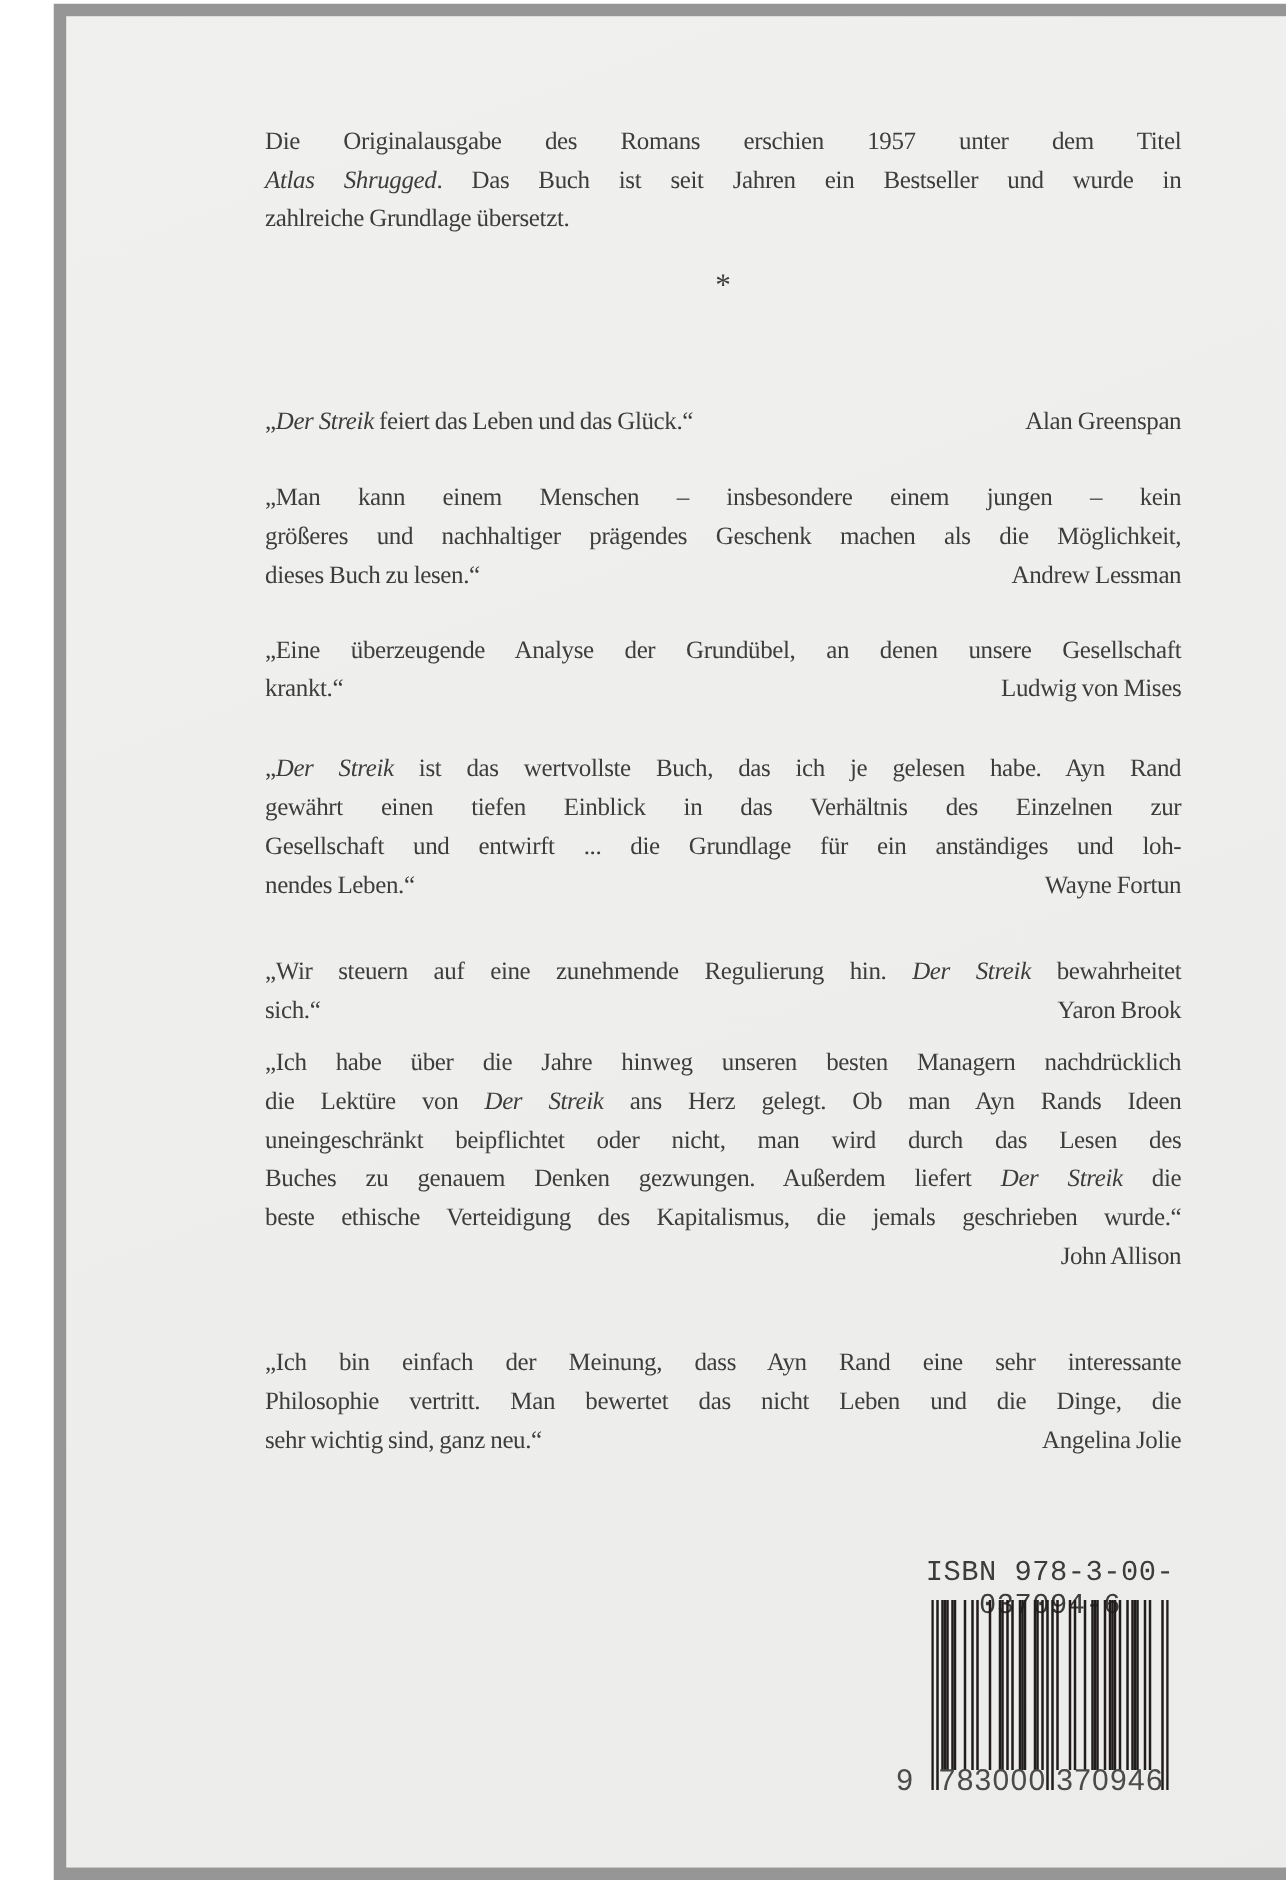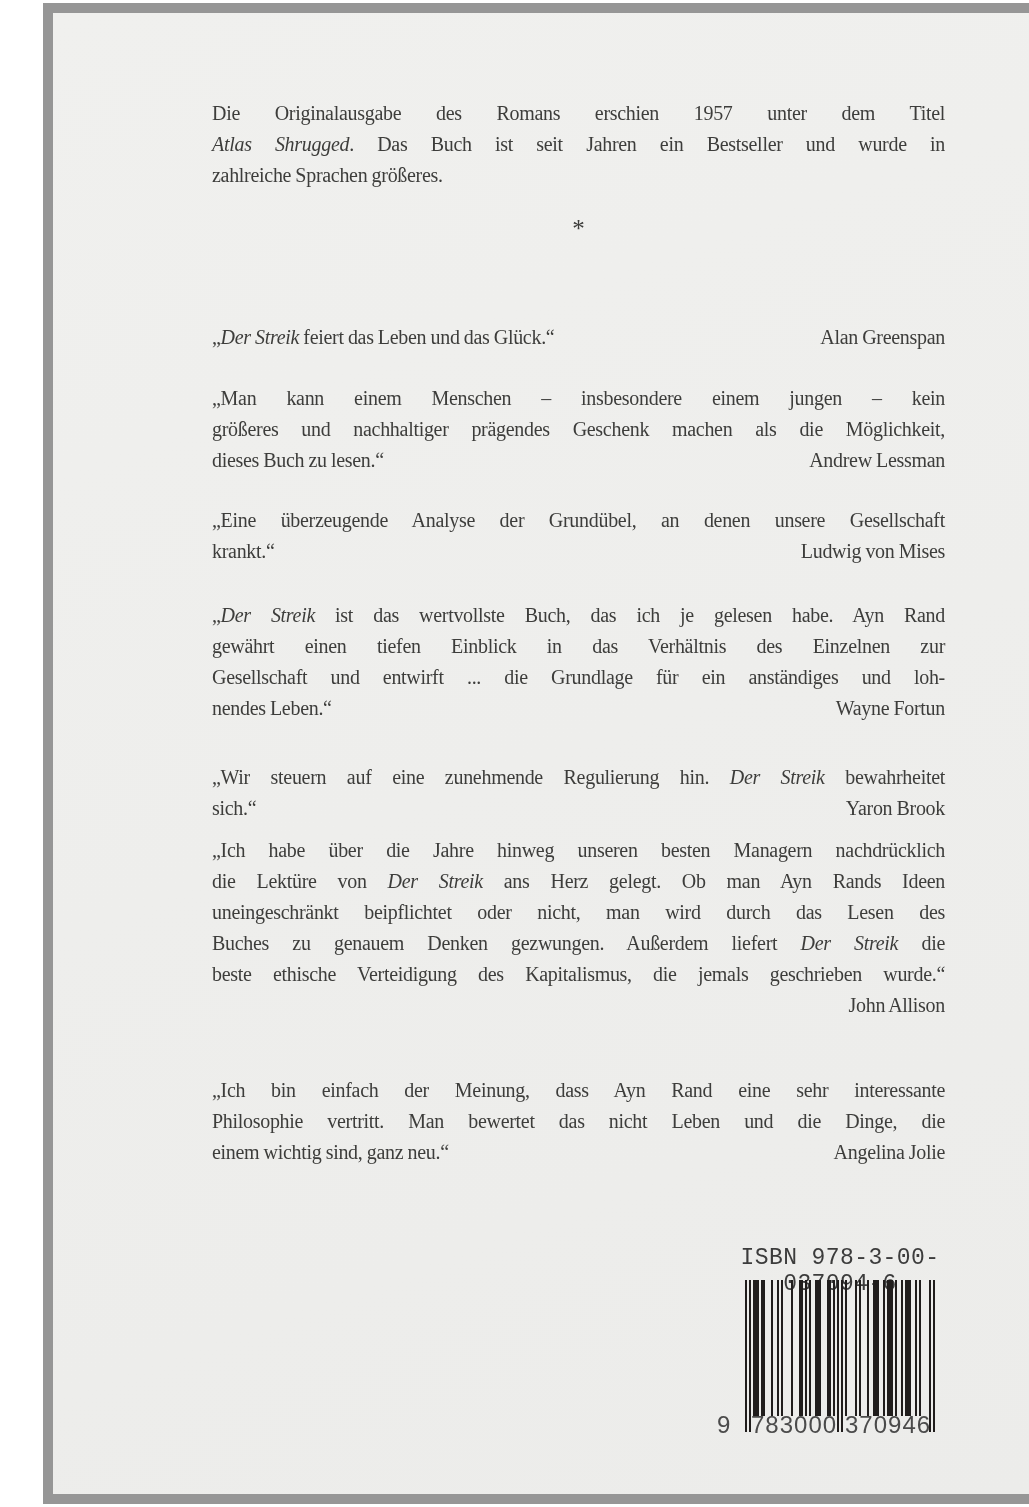--- a/index.html
+++ b/index.html
@@ -49,21 +49,21 @@
   .dr{left:124px;width:84px;text-align:center;letter-spacing:1px;}
 </style>
 </head>
 <body>
 
 <div class="book">
 
   <article id="intro" class="textblock">
       <div class="lines"><span>Die Originalausgabe des Romans erschien 1957 unter dem Titel</span><br><span class="it">Atlas Shrugged</span><span>. Das Buch ist seit Jahren ein Bestseller und wurde in</span></div>
       <div class="lastrow">
-        <span class="lastline"><span>zahlreiche Sprachen größeres.</span></span>
+        <span class="lastline"><span>zahlreiche Grundlage übersetzt.</span></span>
       </div>
     </article>
 
   <div class="star">*</div>
 
   <div id="quotes">
       <article class="textblock q1">
         <div class="lastrow">
           <span class="lastline"><span>„</span><span class="it">Der Streik</span><span> feiert das Leben und das Glück.“</span></span>
           <span class="attr">Alan Greenspan</span>
@@ -100,21 +100,21 @@
       <article class="textblock q6">
         <div class="lines"><span>„Ich habe über die Jahre hinweg unseren besten Managern nachdrücklich</span><br><span>die Lektüre von </span><span class="it">Der Streik</span><span> ans Herz gelegt. Ob man Ayn Rands Ideen</span><br><span>uneingeschränkt beipflichtet oder nicht, man wird durch das Lesen des</span><br><span>Buches zu genauem Denken gezwungen. Außerdem liefert </span><span class="it">Der Streik</span><span> die</span><br><span>beste ethische Verteidigung des Kapitalismus, die jemals geschrieben wurde.“</span></div>
         <div class="lastrow">
           <span class="lastline"></span>
           <span class="attr">John Allison</span>
         </div>
       </article>
       <article class="textblock q7">
         <div class="lines"><span>„Ich bin einfach der Meinung, dass Ayn Rand eine sehr interessante</span><br><span>Philosophie vertritt. Man bewertet das nicht Leben und die Dinge, die</span></div>
         <div class="lastrow">
-          <span class="lastline"><span>einem wichtig sind, ganz neu.“</span></span>
+          <span class="lastline"><span>sehr wichtig sind, ganz neu.“</span></span>
           <span class="attr">Angelina Jolie</span>
         </div>
       </article>
     </div>
 
   <div class="isbn-label">ISBN 978-3-00-037094-6</div>
 
   <div class="barcode">
     <svg id="bars" width="190" height="152">
         <rect x="0" y="0" width="2" height="152" fill="#201d1c"></rect>

